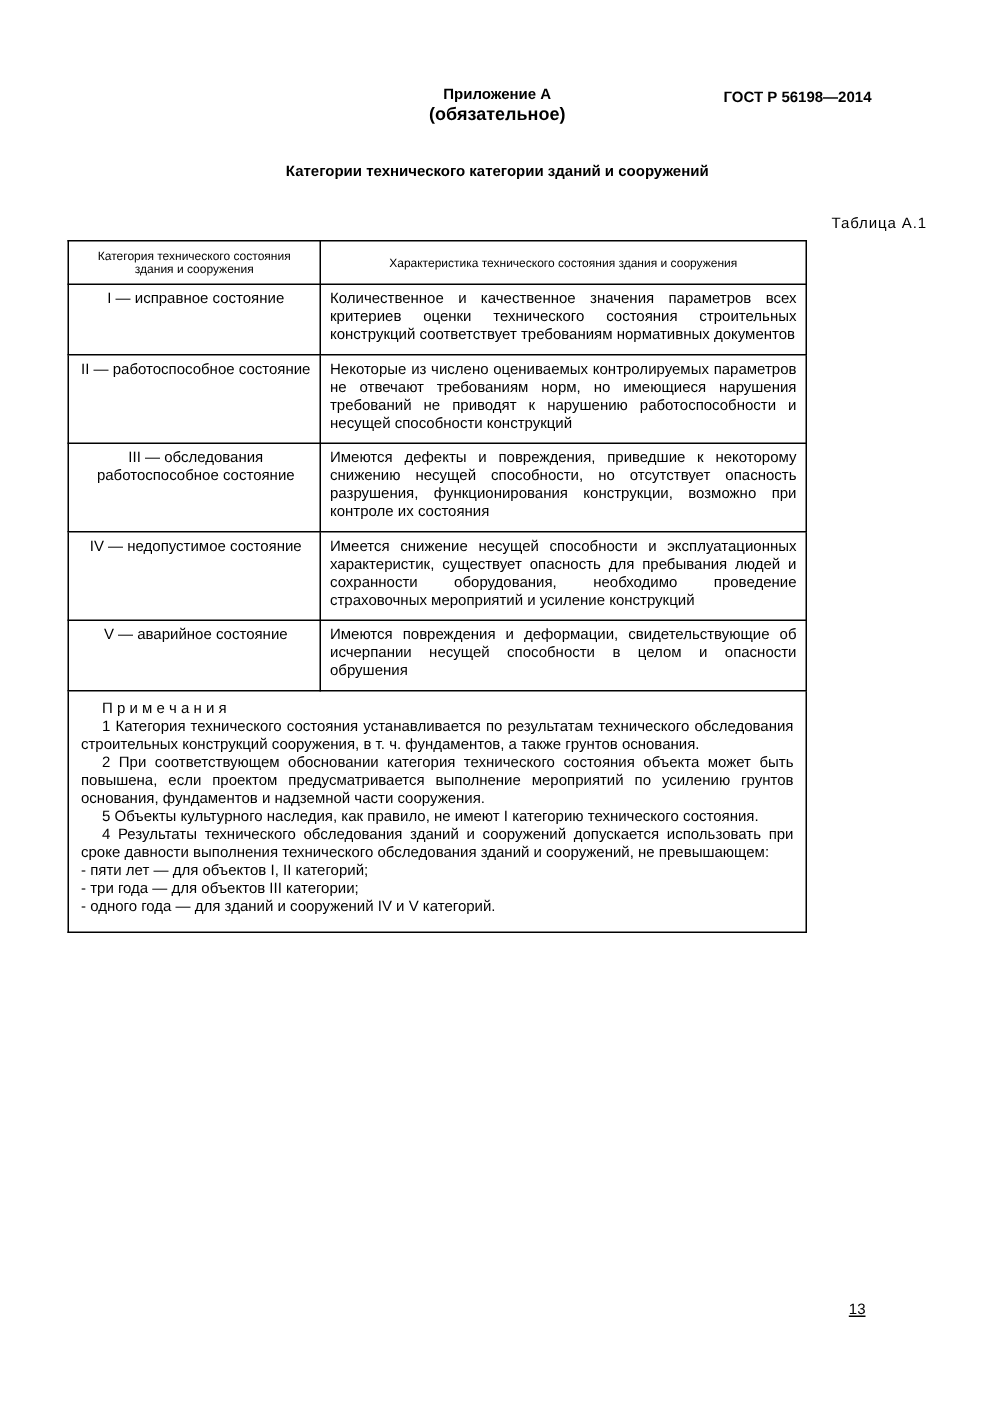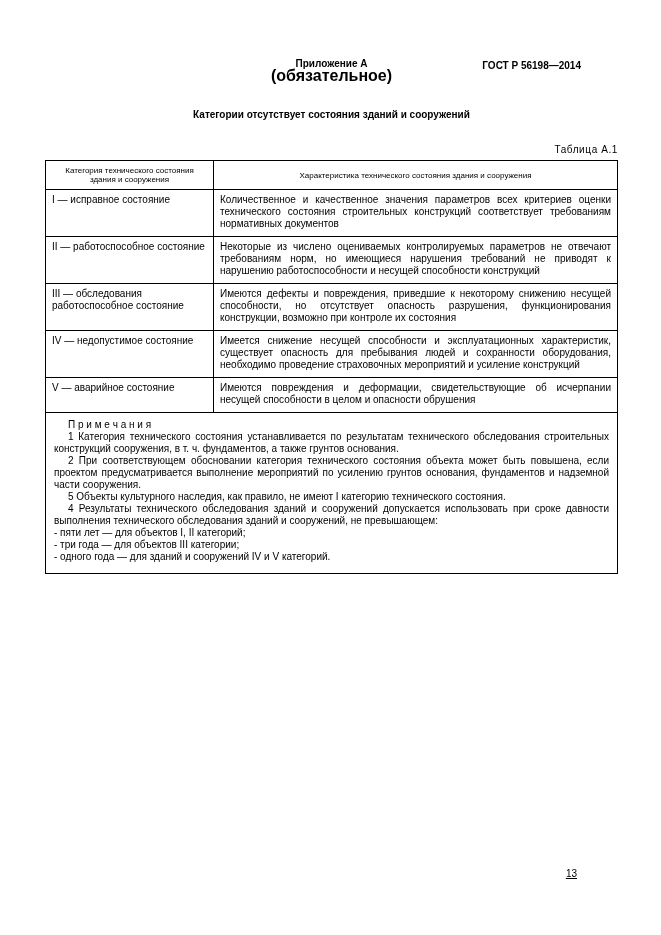--- a/index.html
+++ b/index.html
@@ -16,46 +16,46 @@
     font-size:10px; font-weight:bold;
   }
   .content {
     position:absolute; left:45px; top:0; width:573px;
   }
   .appendix-title {
     margin-top:58px; text-align:center;
     font-size:10px; font-weight:bold; line-height:12px;
   }
   .appendix-subtitle {
-    text-align:center; font-size:16px; font-weight:bold; line-height:12px;
+    text-align:center; font-size:12px; font-weight:bold; line-height:12px;
   }
   .section-title {
     margin-top:27px; text-align:center;
     font-size:10px; font-weight:bold; line-height:12px;
   }
   .table-label {
     margin-top:23px; font-size:10px; letter-spacing:0.6px;text-align:right;
   }
   table.gost-table {
-    margin-top:5px; width:573px;
+    margin-top:5px; width:493px;
     border-collapse:collapse;
     table-layout:fixed;
   }
   table.gost-table th, table.gost-table td {
     border:1px solid #000;
   }
   th.col1 { width:168px; }
   table.gost-table th {
     font-weight:normal; font-size:8px; line-height:9px;
     text-align:center; vertical-align:middle;
     padding:5px 10px;
   }
   td.cat {
     font-size:10px; line-height:12px;
-    vertical-align:top; text-align:left;
+    vertical-align:top; text-align:center;
     padding:4px 4px 6px 6px;
   }
   td.desc {
     font-size:10px; line-height:12px;
     vertical-align:top; text-align:justify;
     padding:4px 6px 6px 6px;
   }
   td.notes-cell {
     padding:5px 8px 10px 8px;
   }
@@ -75,21 +75,21 @@
 </head>
 <body>
 
 <div class="doc-code">ГОСТ Р 56198—2014</div>
 
 <div class="content">
 
   <div class="appendix-title">Приложение А</div>
   <div class="appendix-subtitle">(обязательное)</div>
 
-  <div class="section-title">Категории отсутствует состояния зданий и сооружений</div>
+  <div class="section-title">Категории технического категории зданий и сооружений</div>
 
   <div class="table-label">Таблица А.1</div>
 
   <table class="gost-table">
     <thead>
       <tr>
         <th class="col1">Категория технического состояния здания и сооружения</th>
         <th class="col2">Характеристика технического состояния здания и сооружения</th>
       </tr>
     </thead>

